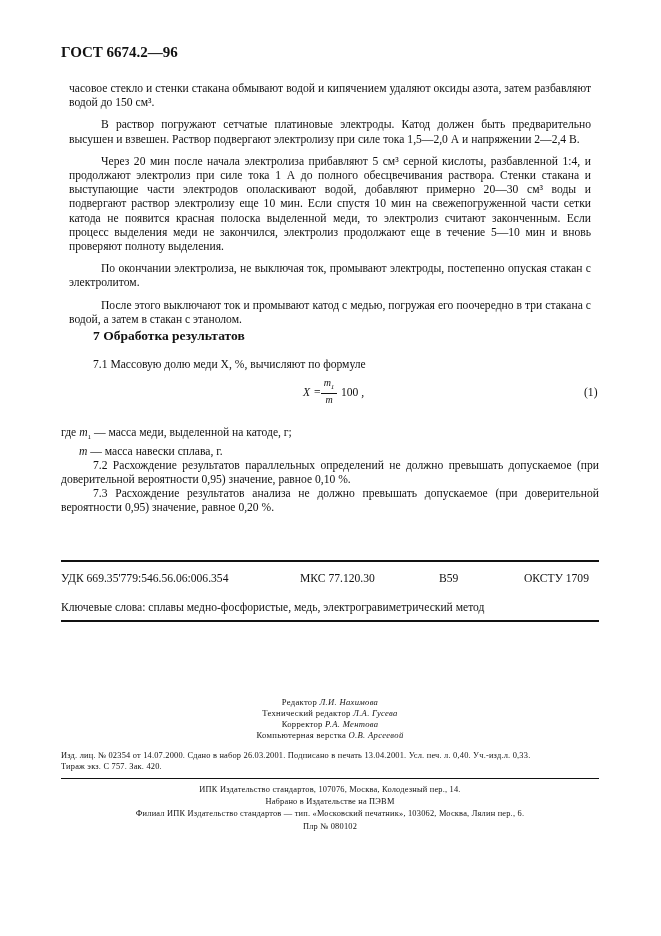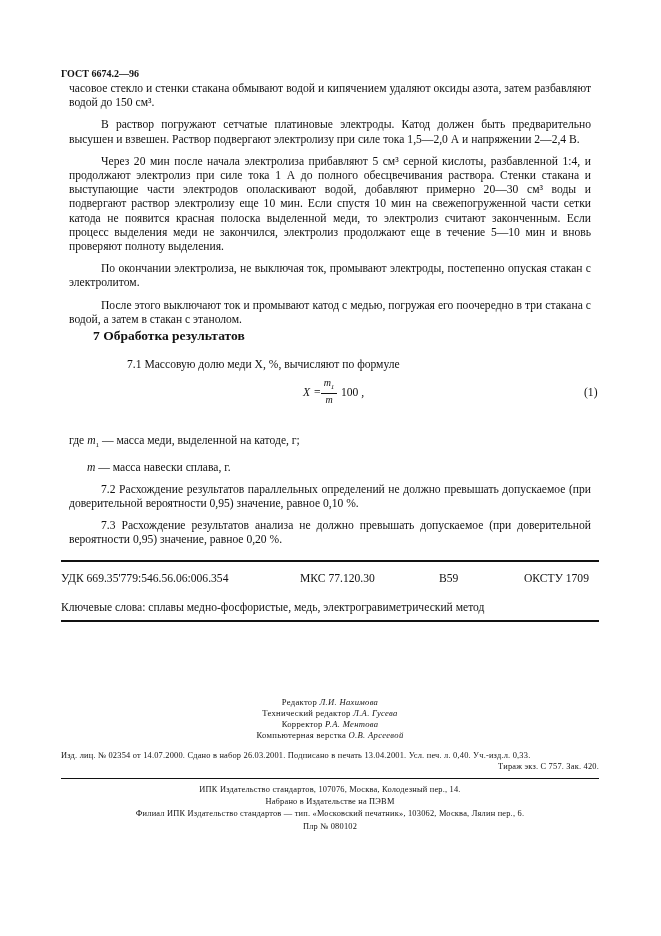--- a/index.html
+++ b/index.html
@@ -1,42 +1,42 @@
 <!DOCTYPE html>
 <html><head>
 <meta charset="utf-8">
 <style>
   html, body { margin:0; padding:0; background:#ffffff; }
   body { width:661px; height:936px; position:relative; overflow:hidden;
          font-family:"Liberation Serif", "DejaVu Serif", serif; color:#111; }
-  .hdr { position:absolute; left:61px; top:44px; font-weight:bold; font-size:10px;margin-top:24px; }
+  .hdr { position:absolute; left:61px; top:44px; font-weight:bold; font-size:15px; }
   .body-text { position:absolute; left:61px; top:74px; width:538px; font-size:11.6px; line-height:14.2px; text-align:justify; }
   .body-text p { margin:8px; }
   .ind { text-indent:32px; }
   .sec { position:absolute; left:93px; top:328px; font-weight:bold; font-size:13.5px; }
-  .p71 { position:absolute; left:93px; top:358px; font-size:11.6px;margin-left:34px; }
+  .p71 { position:absolute; left:93px; top:358px; font-size:11.6px; }
   .formula { position:absolute; left:303px; top:377px; font-size:11.6px; height:34px; }
   .formula .x { position:absolute; left:0; top:9px; font-style:italic; }
   .formula .eq { position:absolute; left:11px; top:9px; }
   .formula .frac { position:absolute; left:18px; top:0; width:16px; text-align:center; font-style:italic; font-size:10px; }
   .formula .frac .num { display:block; border-bottom:1.5px solid #111; line-height:12px; }
   .formula .frac .num sub { font-size:7px; }
   .formula .frac .den { display:block; line-height:12px; }
   .formula .rest { position:absolute; left:38px; top:9px; white-space:nowrap; }
   .fnum { position:absolute; left:584px; top:386px; font-size:11.6px; }
   .where { position:absolute; left:61px; top:426px; width:538px; font-size:11.6px; line-height:14.2px; text-align:justify; }
-  .where p { margin:8px; }
+  .where p { margin:0; }
   .rule { position:absolute; left:61px; width:538px; background:#111; }
   .udk { position:absolute; top:572px; font-size:11.6px; white-space:nowrap; }
   .kw { position:absolute; left:61px; top:601px; font-size:11.6px; }
   .credits { position:absolute; left:61px; width:538px; top:697px; text-align:center; font-size:8.6px; line-height:11px; letter-spacing:0.3px; }
   .credits i { }
   .imprint { position:absolute; left:61px; width:538px; top:750px; font-size:8.4px; line-height:11px; letter-spacing:0.2px; }
   .imprint .l1 { text-align:justify; white-space:nowrap; }
-  .imprint .l2 { text-align:right; }
+  .imprint .l2 { text-align:left; }
   .pub { position:absolute; left:61px; width:538px; top:784px; text-align:center; font-size:8.4px; line-height:12.2px; letter-spacing:0.2px; }
 </style>
 </head>
 <body>
 
 <div class="hdr">ГОСТ 6674.2—96</div>
 
 <div class="body-text">
   <p>часовое стекло и стенки стакана обмывают водой и кипячением удаляют оксиды азота, затем разбавляют водой до 150 см³.</p>
   <p class="ind">В раствор погружают сетчатые платиновые электроды. Катод должен быть предварительно высушен и взвешен. Раствор подвергают электролизу при силе тока 1,5—2,0 А и напряжении 2—2,4 В.</p>

